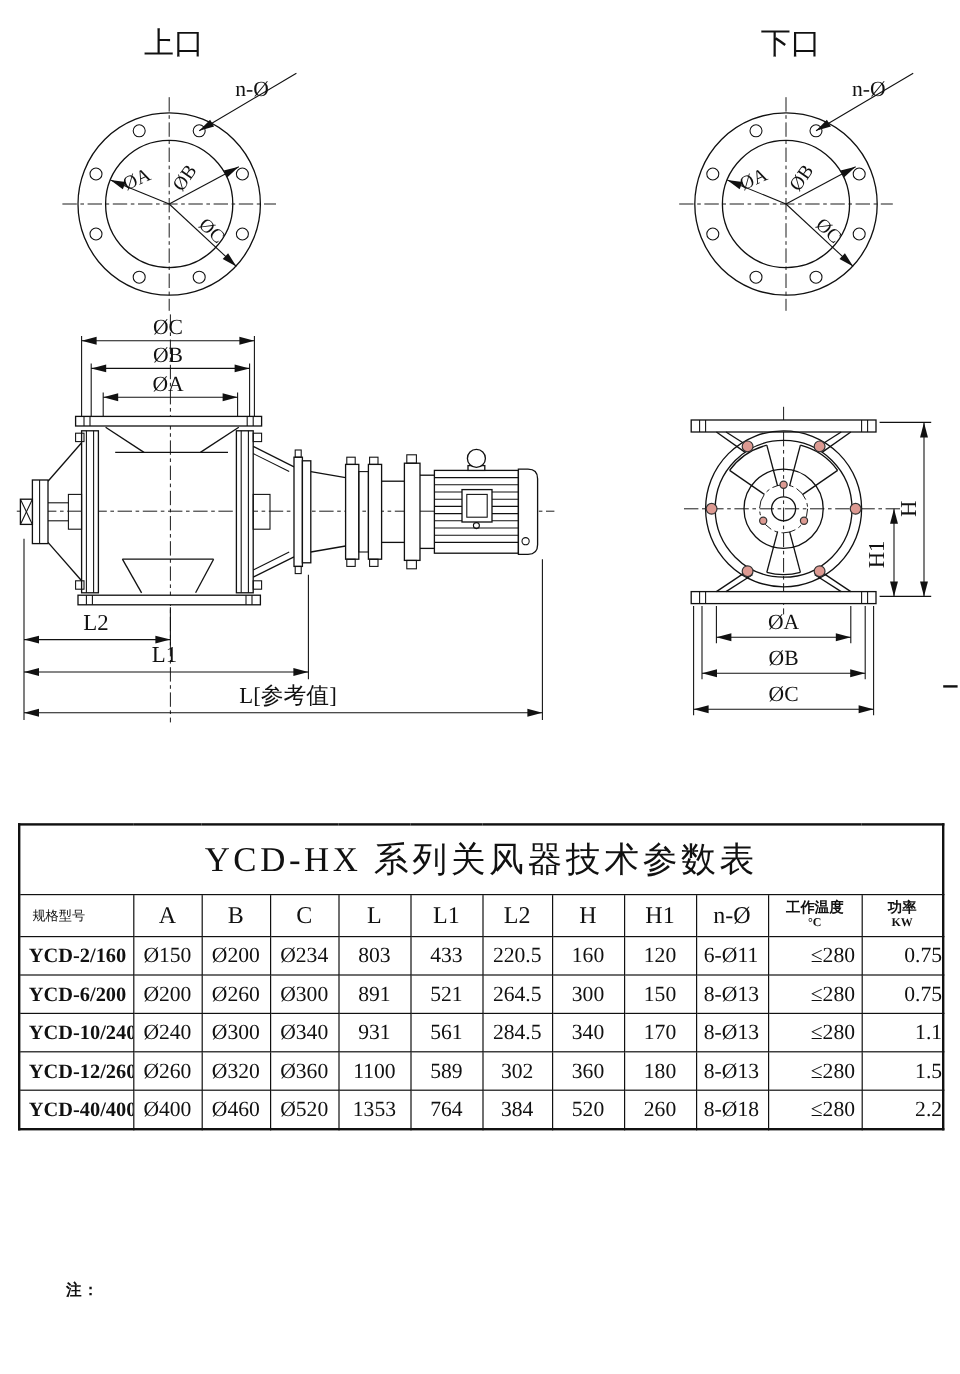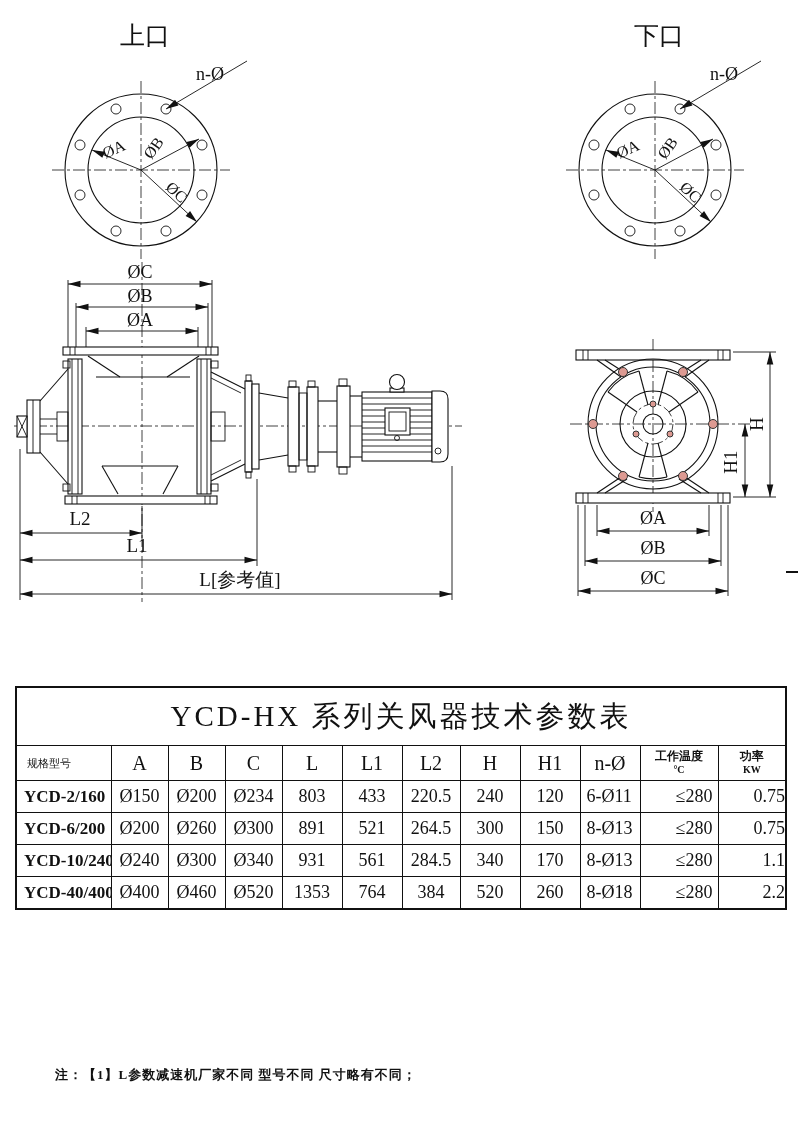--- a/index.html
+++ b/index.html
@@ -329,21 +329,21 @@
   </thead>
   <tbody>
       <tr>
         <td class="c0">YCD-2/160</td>
         <td class="c1">Ø150</td>
         <td class="c2">Ø200</td>
         <td class="c3">Ø234</td>
         <td class="c4">803</td>
         <td class="c5">433</td>
         <td class="c6">220.5</td>
-        <td class="c7">240</td>
+        <td class="c7">160</td>
         <td class="c8">120</td>
         <td class="c9">6-Ø11</td>
         <td class="c10">≤280</td>
         <td class="c11">0.75</td>
       </tr>
       <tr>
         <td class="c0">YCD-6/200</td>
         <td class="c1">Ø200</td>
         <td class="c2">Ø260</td>
         <td class="c3">Ø300</td>
@@ -364,33 +364,46 @@
         <td class="c4">931</td>
         <td class="c5">561</td>
         <td class="c6">284.5</td>
         <td class="c7">340</td>
         <td class="c8">170</td>
         <td class="c9">8-Ø13</td>
         <td class="c10">≤280</td>
         <td class="c11">1.1</td>
       </tr>
       <tr>
+        <td class="c0">YCD-12/260</td>
+        <td class="c1">Ø260</td>
+        <td class="c2">Ø320</td>
+        <td class="c3">Ø360</td>
+        <td class="c4">1100</td>
+        <td class="c5">589</td>
+        <td class="c6">302</td>
+        <td class="c7">360</td>
+        <td class="c8">180</td>
+        <td class="c9">8-Ø13</td>
+        <td class="c10">≤280</td>
+        <td class="c11">1.5</td>
+      </tr>
+      <tr>
         <td class="c0">YCD-40/400</td>
         <td class="c1">Ø400</td>
         <td class="c2">Ø460</td>
         <td class="c3">Ø520</td>
         <td class="c4">1353</td>
         <td class="c5">764</td>
         <td class="c6">384</td>
         <td class="c7">520</td>
         <td class="c8">260</td>
         <td class="c9">8-Ø18</td>
         <td class="c10">≤280</td>
         <td class="c11">2.2</td>
       </tr>
     </tbody>
 </table>
 
 <div class="notes">
   <span class="prefix">注：</span><span class="rows">
-    <span style="display:block">【1】L参数减速机厂家不同  型号不同  尺寸略有不同；</span>
   </span>
 </div>
 
 </body></html>

